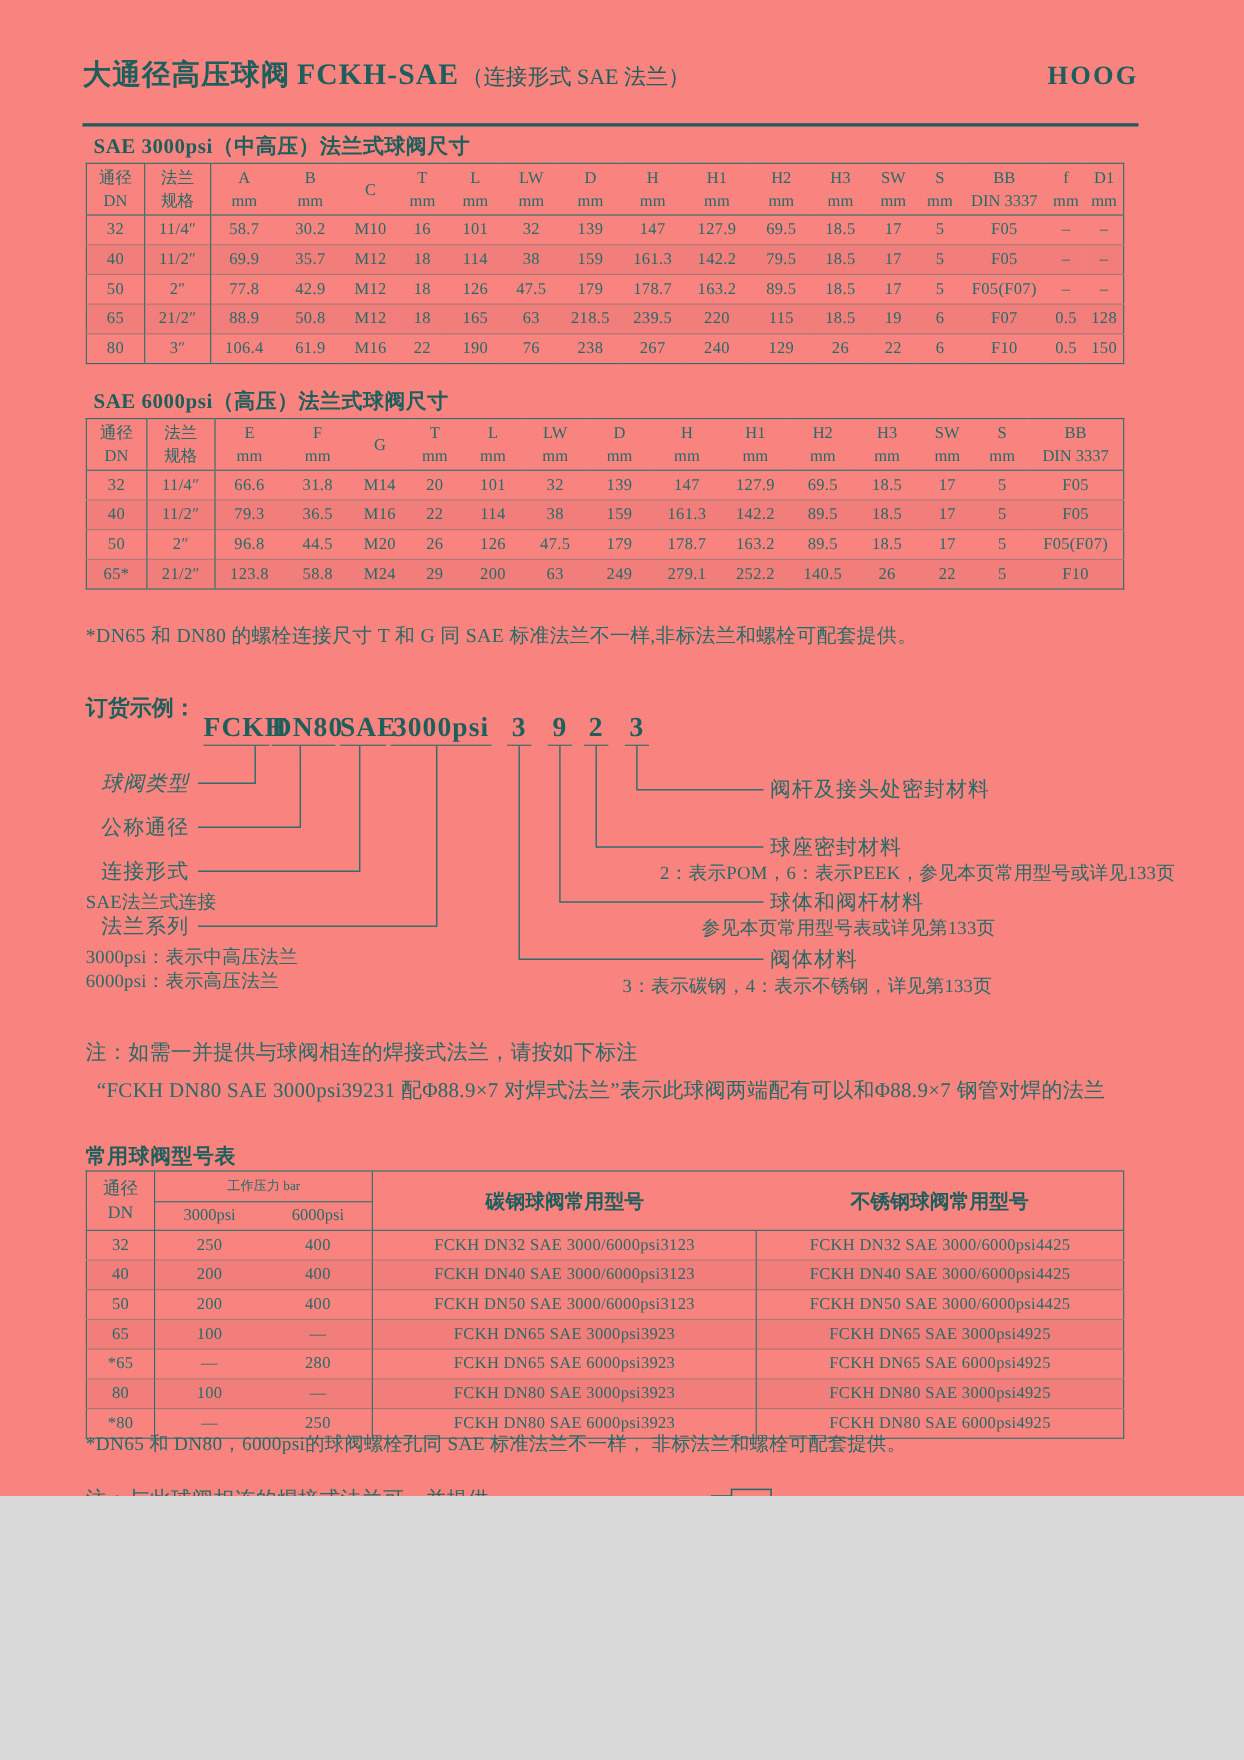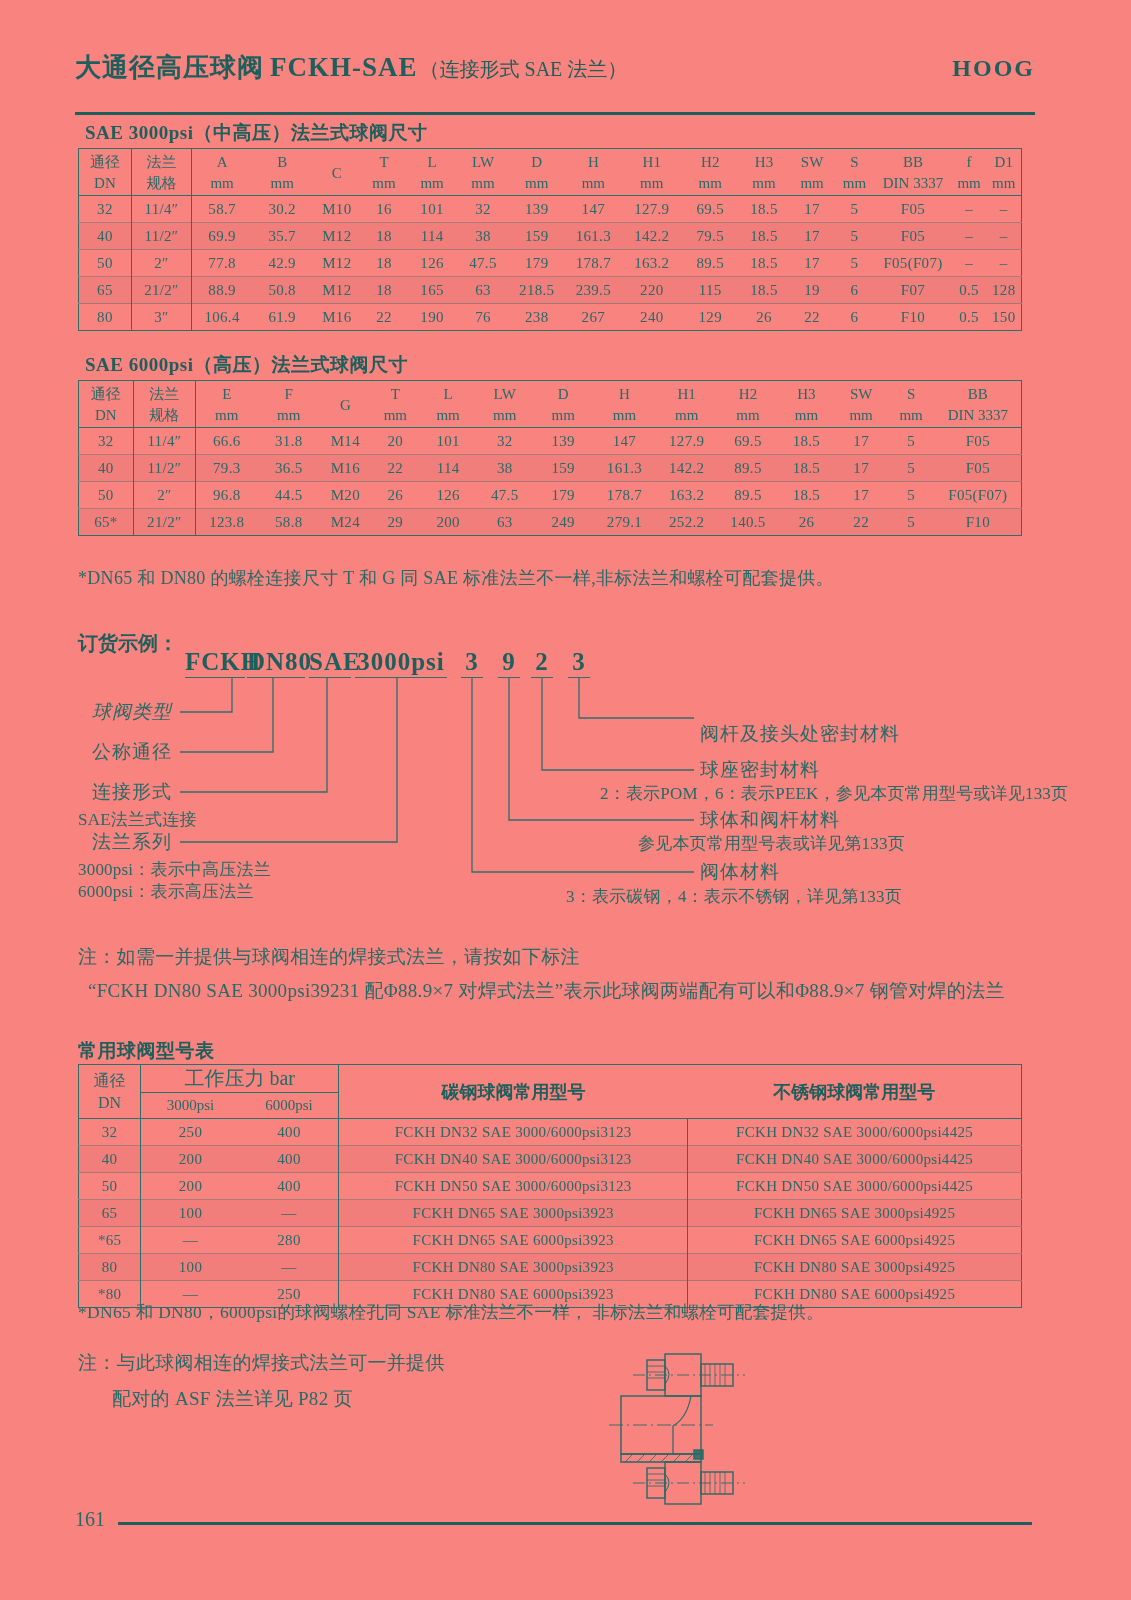--- a/index.html
+++ b/index.html
@@ -2,21 +2,21 @@
 <html style="--bg: #f9837e; --ink: #266b68; --ink-dark: #1d5f5d; --line: #2c6f6c;"><head>
 <meta charset="utf-8">
 <style>
   :root{
     --bg:#f9837e; --ink:#266b68; --ink-dark:#1d5f5d; --line:#2c6f6c;
     --line-faint:rgba(44,111,108,.38);
   }
   *{margin:0;padding:0;box-sizing:border-box;}
   html,body{background:#d8d8d8;}
   .page{
-    position:relative;width:1131px;height:1600px;background:var(--bg);
+    position:relative;width:1131px;height:1360px;background:var(--bg);
     font-family:"Liberation Serif", serif;color:var(--ink);overflow:hidden;margin:0 auto;
   }
   
   .hdr{position:absolute;left:75px;top:50px;width:960px;display:flex;align-items:baseline;}
   .hdr .t-zh{font-size:26px;font-weight:bold;color:var(--ink-dark);letter-spacing:1px;}
   .hdr .t-model{font-size:27px;font-weight:bold;color:var(--ink-dark);margin-left:6px;letter-spacing:1px;}
   .hdr .t-sub{font-size:20px;color:var(--ink-dark);margin-left:2px;}
   .hdr .brand{margin-left:auto;font-size:24px;font-weight:bold;color:var(--ink-dark);letter-spacing:2px;}
   .hdr-rule{position:absolute;left:75px;top:112px;width:960px;height:3px;background:var(--ink-dark);}
   
@@ -35,21 +35,21 @@
   table.dim .h-label{line-height:22px;padding-top:2px;}
   table.dim .h-unit{line-height:20px;padding-bottom:2px;}
   table.dim th.single{vertical-align:middle;}
   
   table.model{position:absolute;left:78px;top:1064px;border-collapse:collapse;table-layout:fixed;width:944px;
     border:1.6px solid var(--line);font-size:15px;color:var(--ink);}
   table.model th,table.model td{text-align:center;font-weight:normal;padding:0 2px;}
   table.model thead{border-bottom:1.4px solid var(--line);}
   table.model .dn-th{border-right:1.3px solid var(--line);font-size:16px;line-height:22px;}
   table.model .press-th{border-right:1.3px solid var(--line);border-bottom:1px solid var(--line);
-    font-size:20px;height:28px;}
+    font-size:12px;height:28px;}
   table.model .sub-th{height:26px;font-size:15px;}
   table.model .sub-th:nth-child(2){border-right:1.3px solid var(--line);}
   table.model .big-th{font-size:18px;font-weight:bold;color:var(--ink-dark);}
   table.model .big-th:nth-child(4){border-right:1.3px solid var(--line);}
   table.model td{height:27px;letter-spacing:.3px;}
   table.model td:nth-child(1){border-right:1.3px solid var(--line);}
   table.model td:nth-child(3){border-right:1.3px solid var(--line);}
   table.model td:nth-child(4){border-right:1.3px solid var(--line);}
   table.model tbody tr+tr{border-top:1px solid var(--line-faint);}
   table.model tbody tr:nth-child(even){background:rgba(0,0,0,.03);}
@@ -59,21 +59,21 @@
   .code-part{position:absolute;top:30px;font-size:25px;font-weight:bold;color:var(--ink-dark);
     border-bottom:1.6px solid var(--line);height:30px;line-height:28px;text-align:center;letter-spacing:1px;}
   .cp1{left:185px;width:60px;} .cp2{left:247px;width:58px;} .cp3{left:309px;width:42px;}
   .cp4{left:355px;width:92px;} .cp5{left:461px;width:22px;} .cp6{left:498px;width:22px;}
   .cp7{left:531px;width:22px;} .cp8{left:568px;width:22px;}
   .ord-lines{position:absolute;left:0;top:0;width:1131px;height:302px;}
   .ord-label{position:absolute;font-size:19px;color:var(--ink);letter-spacing:1px;white-space:nowrap;}
   .ord-note{position:absolute;font-size:17px;color:var(--ink);letter-spacing:.2px;white-space:nowrap;}
   .ll1{left:92px;top:81px;font-style:italic;} .ll2{left:92px;top:121px;} .ll3{left:92px;top:161px;} .ll4{left:92px;top:211px;}
   .lln3{left:78px;top:190px;} .lln4a{left:78px;top:240px;} .lln4b{left:78px;top:262px;}
-  .rl1{left:700px;top:87px;margin-top:16px;} .rl2{left:700px;top:139px;} .rl3{left:700px;top:189px;} .rl4{left:700px;top:241px;}
+  .rl1{left:700px;top:87px;} .rl2{left:700px;top:139px;} .rl3{left:700px;top:189px;} .rl4{left:700px;top:241px;}
   .rln1{left:612px;top:112px;} .rln2{left:600px;top:164px;text-align:right;} .rln3{left:638px;top:214px;} .rln4{left:566px;top:267px;}
   
   .footer-num{position:absolute;left:75px;top:1508px;font-size:20px;color:var(--ink);}
   .footer-rule{position:absolute;left:118px;top:1522px;width:914px;height:3px;background:var(--ink-dark);}
   .drawing{position:absolute;left:595px;top:1326px;}
 </style>
 </head>
 <body>
 
 <div class="page">

